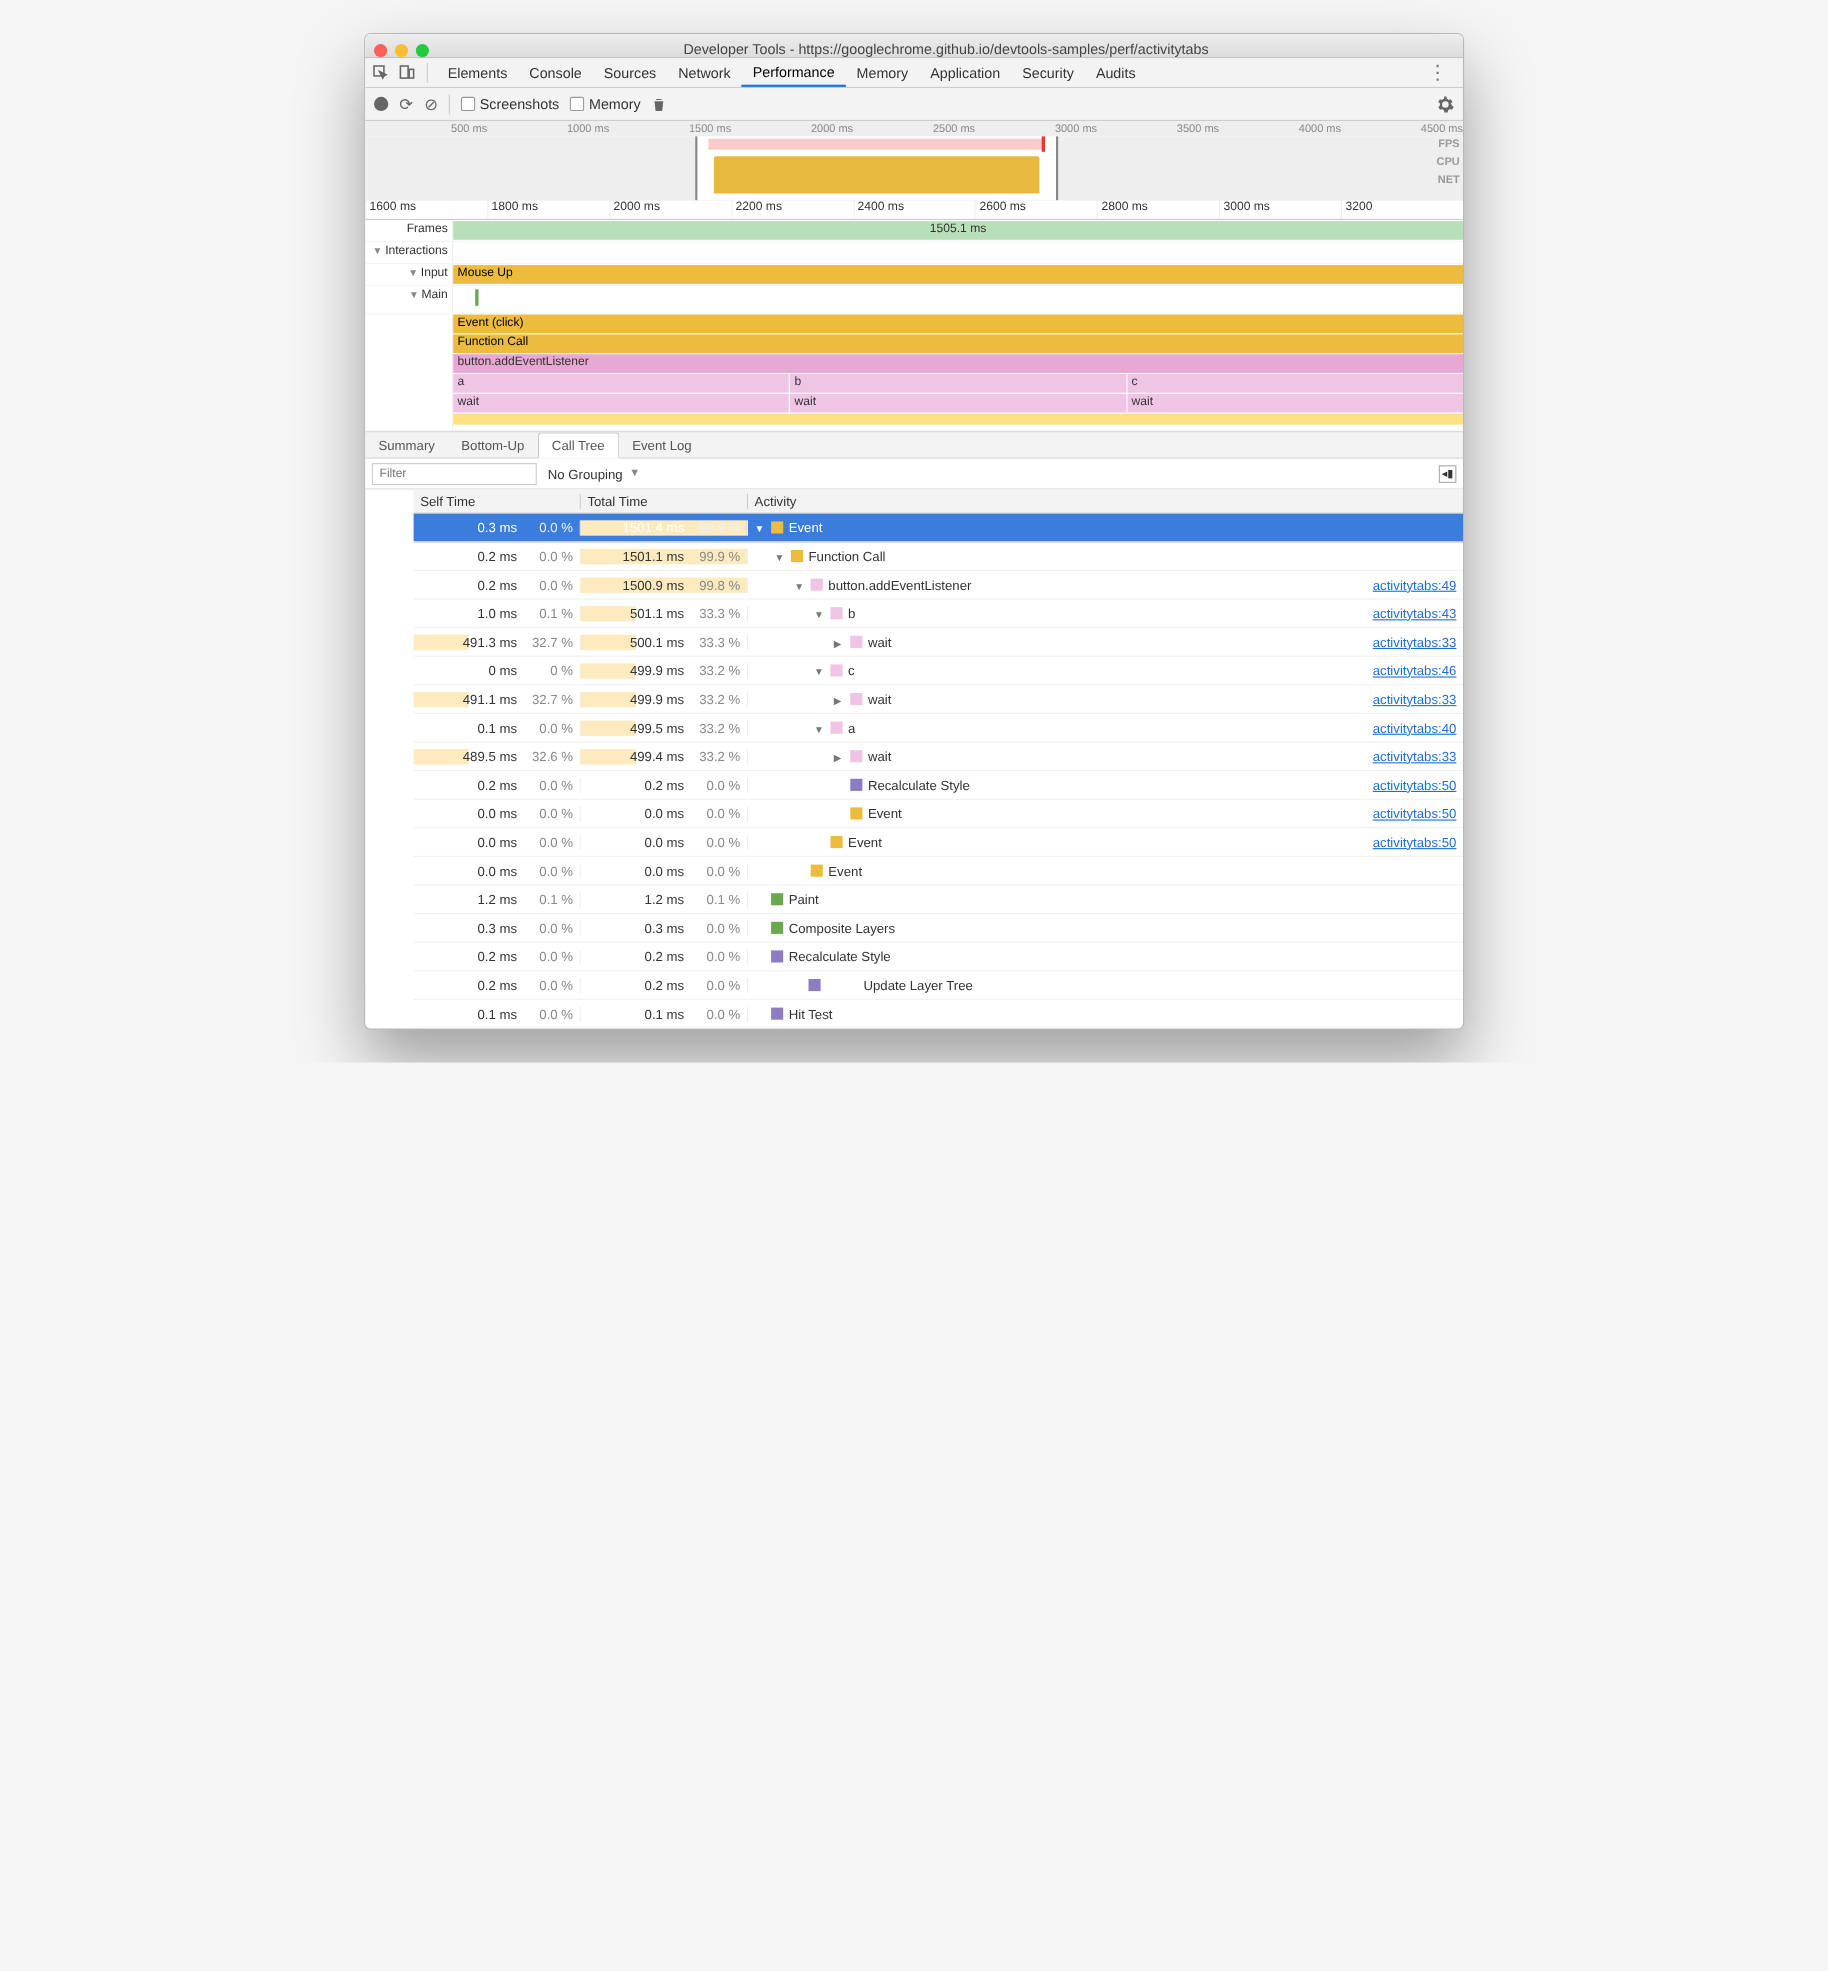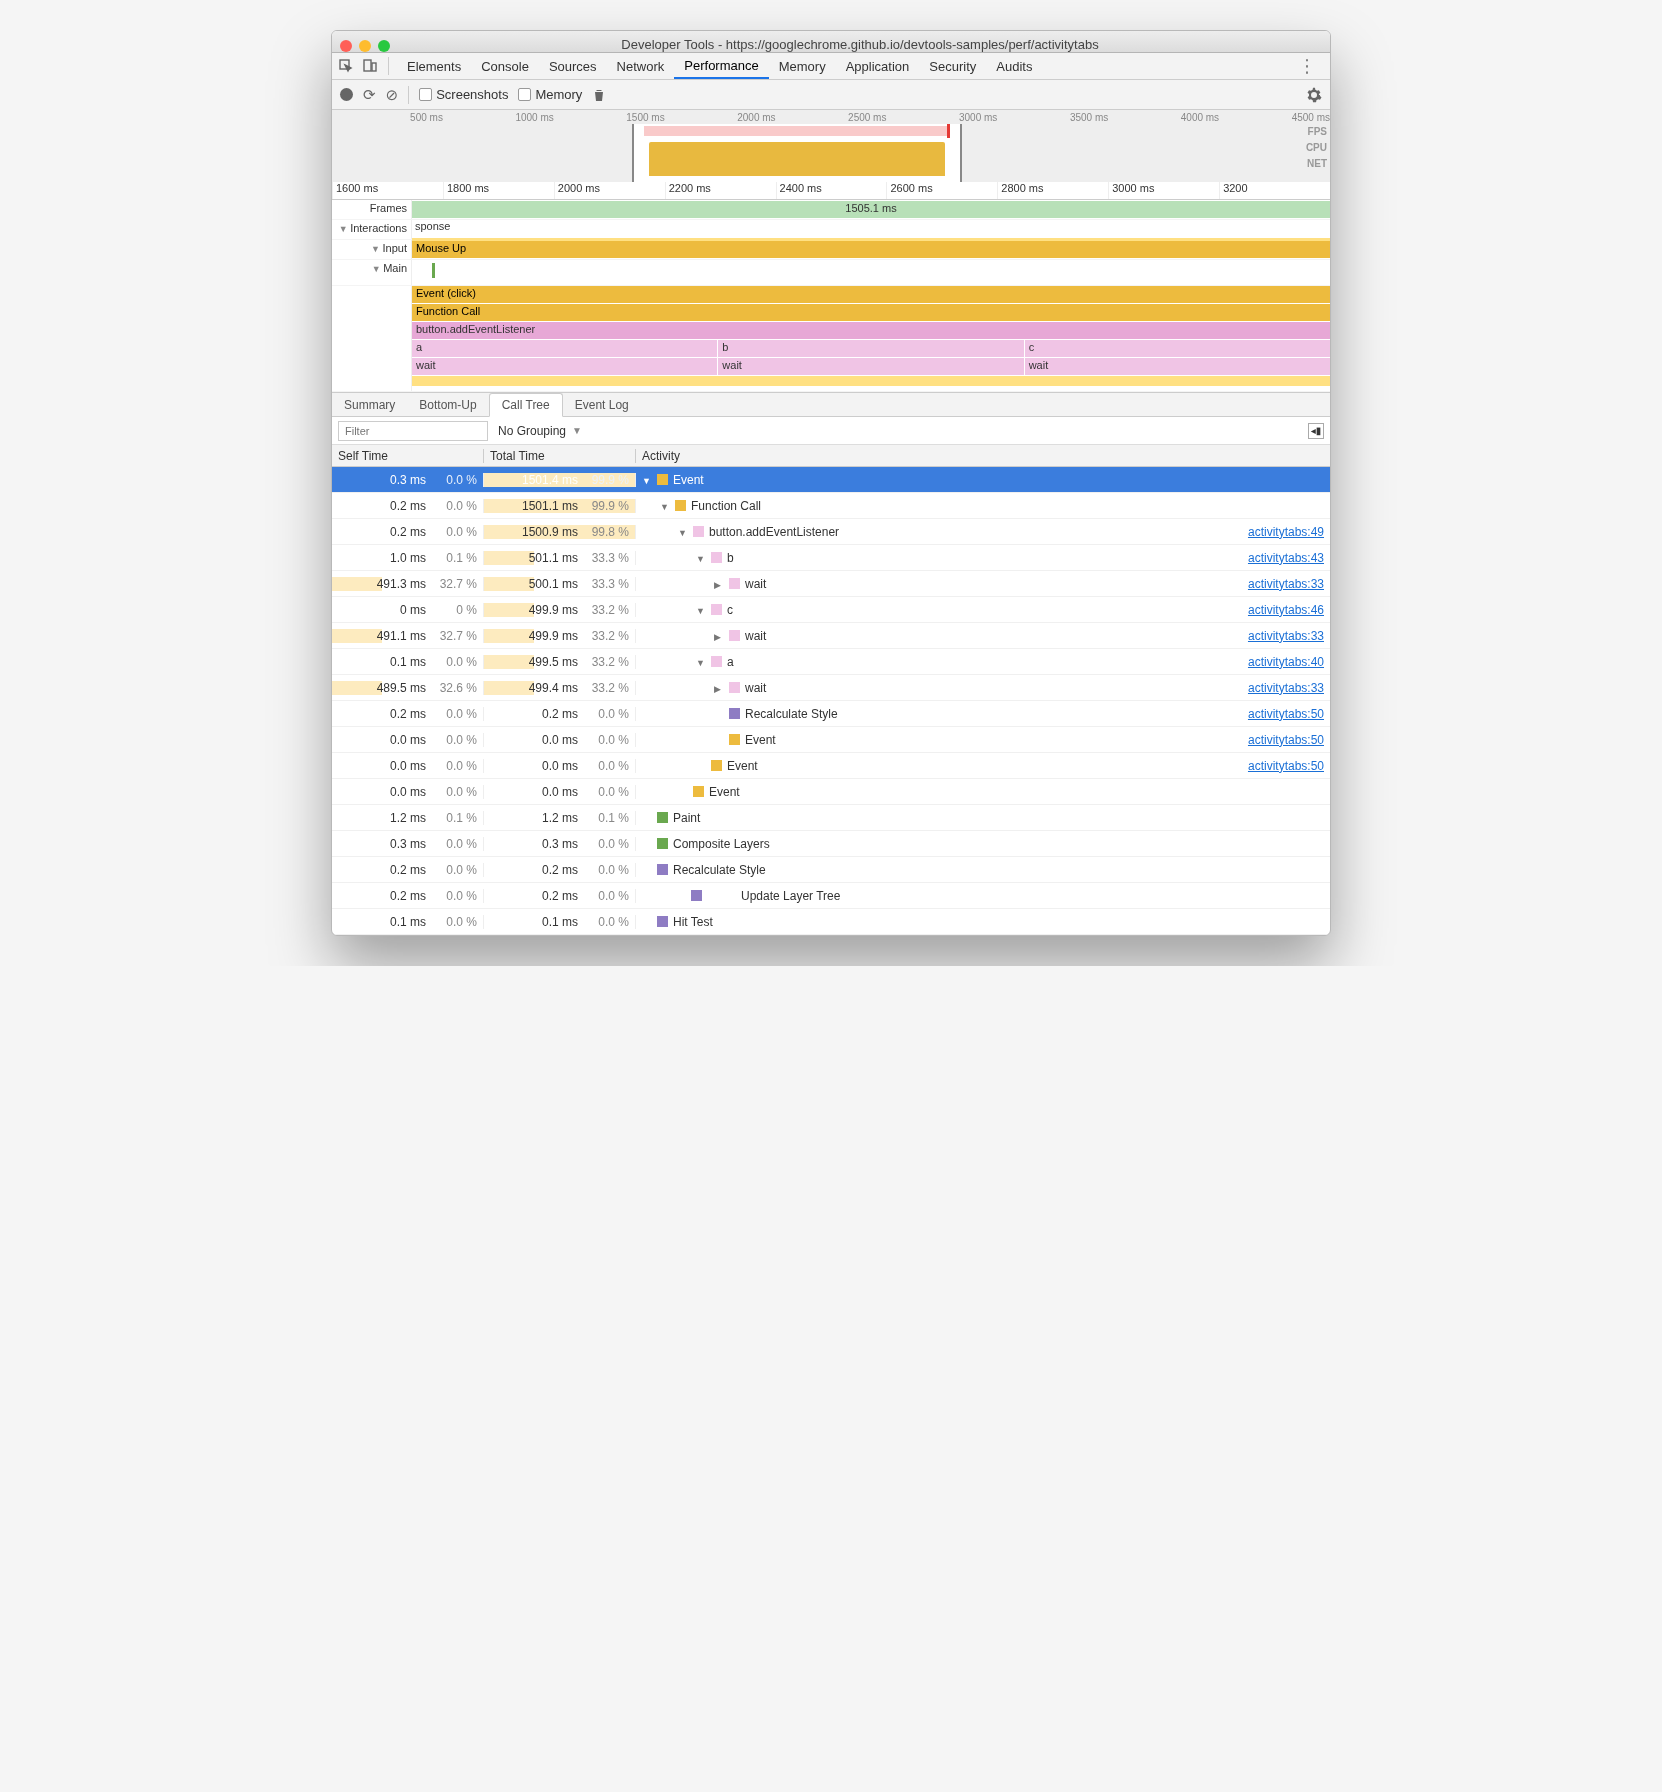--- a/index.html
+++ b/index.html
@@ -80,21 +80,21 @@
   
   .ltabs{display:flex;background:#f3f3f3;border-bottom:1px solid #ccc;height:24px;align-items:stretch;}
   .ltab{padding:0 12px;display:flex;align-items:center;font-size:12px;color:#555;cursor:pointer;}
   .ltab.active{background:#fff;border:1px solid #ccc;border-bottom:1px solid #fff;border-radius:3px 3px 0 0;margin-bottom:-1px;}
   .filtbar{display:flex;align-items:center;height:28px;padding:3px 6px;gap:10px;background:#fff;border-bottom:1px solid #ddd;}
   .finput{height:20px;width:150px;border:1px solid #ccc;padding:0 6px;font-size:11px;}
   .grp{font-size:12px;color:#333;display:flex;align-items:center;gap:6px;}
   .tinyarr{color:#888;font-size:10px;}
   .showall{margin-left:auto;width:16px;height:16px;border:1px solid #aaa;display:flex;align-items:center;justify-content:center;font-size:10px;}
   
-  .tbl{display:flex;flex-direction:column;font-size:12px;}
+  .tbl{display:flex;flex-direction:column;font-size:12px;margin-left:44px;}
   .thead{display:flex;background:#f3f3f3;border-bottom:1px solid #ccc;height:22px;align-items:center;}
   .col-self{width:152px;padding:0 6px;border-right:1px solid #ccc;}
   .col-total{width:152px;padding:0 6px;border-right:1px solid #ccc;}
   .col-act{flex:1;padding:0 6px;}
   .trow{display:flex;height:26px;align-items:center;border-bottom:1px solid #f0f0f0;}
   .trow.sel{background:#3b7ddd;color:#fff;}
   .trow.sel .pct{color:#eaf1fb;}
   .cell-self{width:152px;padding:0 6px;border-right:1px solid #eee;text-align:right;position:relative;}
   .cell-total{width:152px;padding:0 6px;border-right:1px solid #eee;text-align:right;position:relative;}
   .pct{color:#888;margin-left:3px;display:inline-block;width:48px;}
@@ -217,23 +217,20 @@
 
   <div class="tlbody">
     <div class="tlrow">
       <div class="tllabel">Frames</div>
       <div class="tlcontent">
           <div class="bar c-green" style="left:0;right:0;text-align:center;">1505.1 ms</div>
         </div>
     </div>
     <div class="tlrow">
       <div class="tllabel"><span class="arr"></span><span>Interactions</span></div>
-      <div class="tlcontent"><span style="font-size:11px;padding:1px 3px;">sponse</span>
-        <div class="bar c-yellow" style="left:0;right:0;top:18px;height:4px;padding:0;"></div>
-      </div>
     </div>
     <div class="tlrow">
       <div class="tllabel"><span class="arr"></span><span>Input</span></div>
       <div class="tlcontent">
           <div class="bar c-orange" style="left:0;right:0;">Mouse Up</div>
         </div>
     </div>
     <div class="tlrow" style="min-height:26px;">
       <div class="tllabel"><span class="arr"></span><span>Main</span></div>
       <div class="tlcontent">

